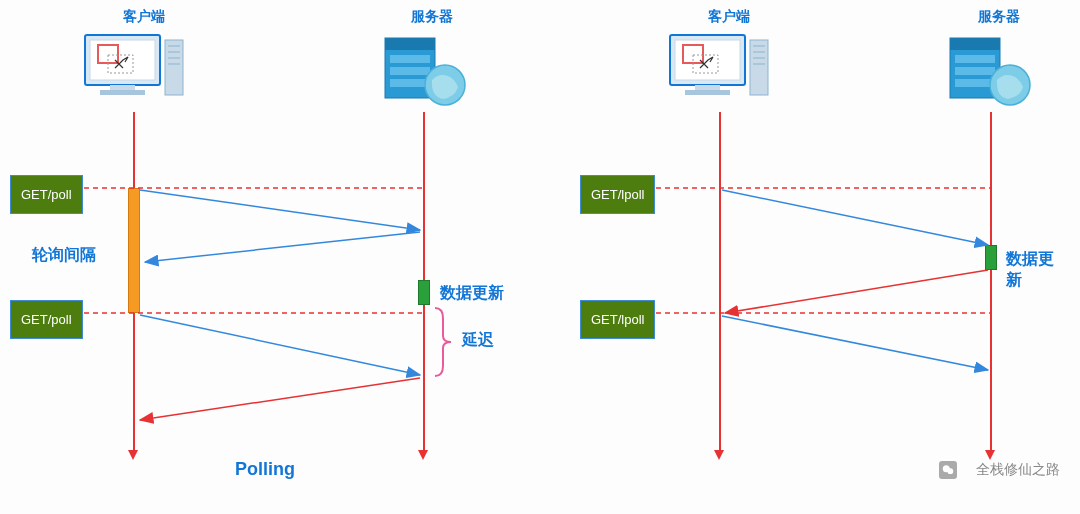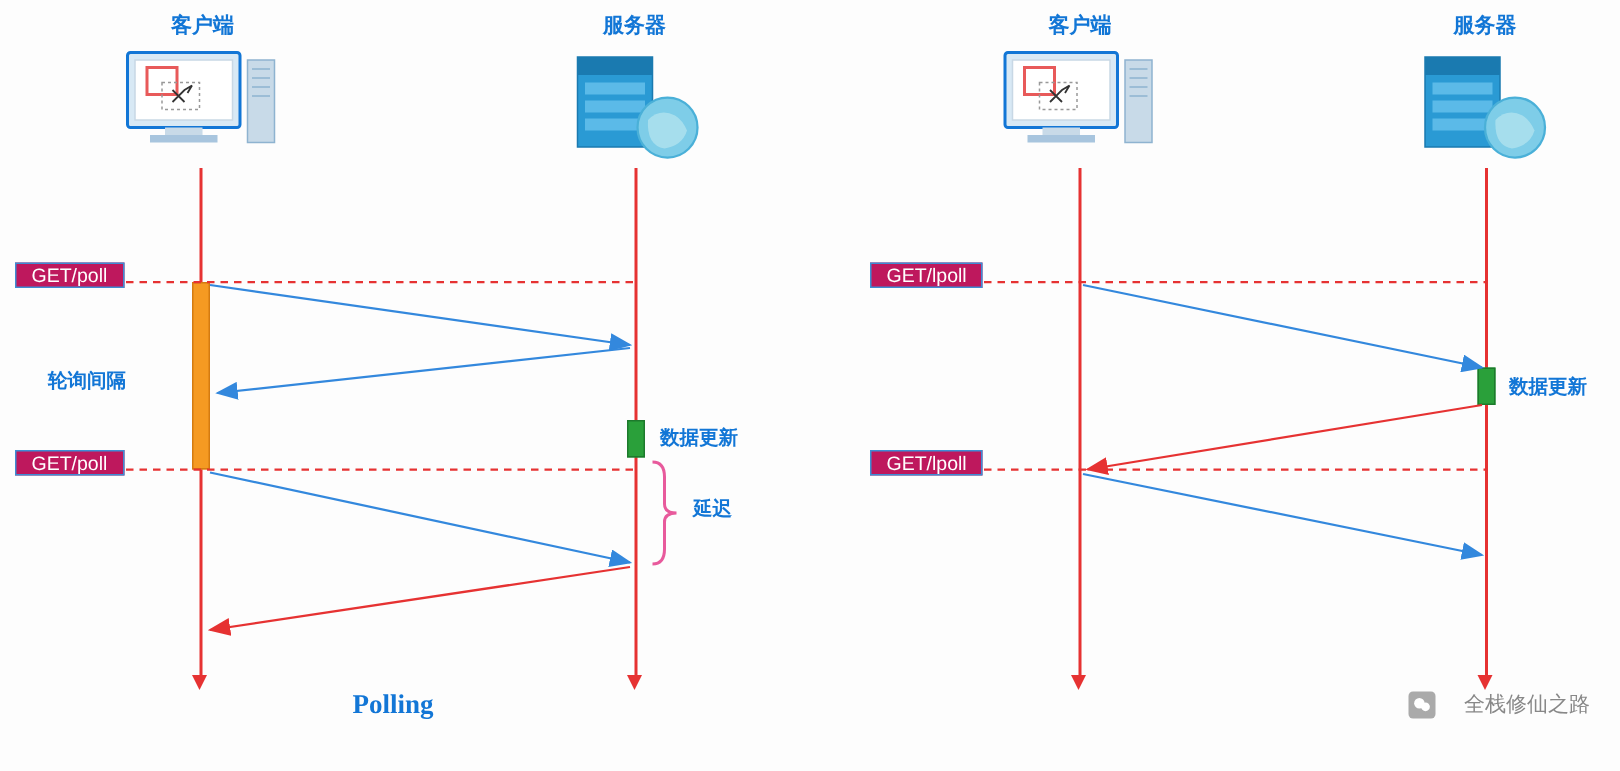--- a/index.html
+++ b/index.html
@@ -1,42 +1,42 @@
 <!DOCTYPE html>
 <html><head>
 <meta charset="utf-8">
 <style>
   * { box-sizing: border-box; margin: 0; padding: 0; }
   body { font-family: Arial, sans-serif; background: #fdfdfd; width: 1080px; height: 514px; position: relative; overflow: hidden; }
   .panel { position: absolute; top: 0; height: 500px; }
   .left-panel { left: 0; width: 540px; }
   .right-panel { left: 560px; width: 500px; }
-  .header-label { position: absolute; top: 8px; font-size: 14px; font-weight: bold; color: #1276d6; text-align: center; }
+  .header-label { position: absolute; top: 8px; font-size: 14px; font-weight: bold; color: #1276d6; text-align: right; }
   .client-label { left: 105px; width: 60px; }
   .server-label { left: 393px; width: 60px; }
   .client-label-r { left: 130px; width: 60px; }
   .server-label-r { left: 400px; width: 60px; }
   .computer-icon { position: absolute; top: 30px; width: 105px; height: 80px; }
   .left-panel .computer-icon { left: 80px; }
   .right-panel .computer-icon { left: 105px; }
   .server-icon { position: absolute; top: 30px; width: 90px; height: 80px; }
   .left-panel .server-icon { left: 380px; }
   .right-panel .server-icon { left: 385px; }
   .timeline { position: absolute; top: 112px; width: 2px; background: #e63232; height: 340px; }
   .left-panel .timeline-client { left: 133px; }
   .left-panel .timeline-server { left: 423px; }
   .right-panel .timeline-client { left: 159px; }
   .right-panel .timeline-server { left: 430px; }
   .arrow-down { position: absolute; width: 0; height: 0; border-left: 5px solid transparent; border-right: 5px solid transparent; border-top: 10px solid #e63232; }
-  .req-box { position: absolute; background: #be185d; color: #fff; font-size: 13px; padding: 0 10px; border: 1px solid #3d8dd4; }
-  .annotation { position: absolute; font-size: 13px; color: #1276d6; font-weight: bold; }
+  .req-box { position: absolute; background: #4d7c0f; color: #fff; font-size: 13px; padding: 11px 10px; border: 1px solid #3d8dd4; }
+  .annotation { position: absolute; font-size: 16px; color: #1276d6; font-weight: bold; }
   .interval-bar { position: absolute; width: 12px; background: #f59a22; border: 1px solid #d47b10; }
   .data-block { position: absolute; width: 12px; height: 25px; background: #2aa03a; border: 1px solid #1d7a2c; }
   .title { position: absolute; bottom: 20px; font-size: 18px; font-weight: bold; color: #1276d6; }
-  .left-panel .title { left: 235px; font-family: Liberation Serif, serif; }
+  .left-panel .title { left: 235px; }
   .right-panel .title { left: 237px; }
   .watermark { position: absolute; right: 20px; bottom: 35px; font-size: 14px; color: #888; display: flex; align-items: center; gap: 19px; }
   .wechat-icon { width: 18px; height: 18px; border-radius: 3px; background: #aaa; display: inline-flex; align-items: center; justify-content: center; }
   svg { overflow: visible; }
   .dashed-line { stroke: #e63232; stroke-width: 1.5; stroke-dasharray: 5,4; }
   .blue-arrow { stroke: #3388dd; stroke-width: 1.5; fill: none; }
   .red-arrow { stroke: #e63232; stroke-width: 1.5; fill: none; }
   .brace { stroke: #e85a9c; stroke-width: 2; fill: none; }
 </style>
 </head>

